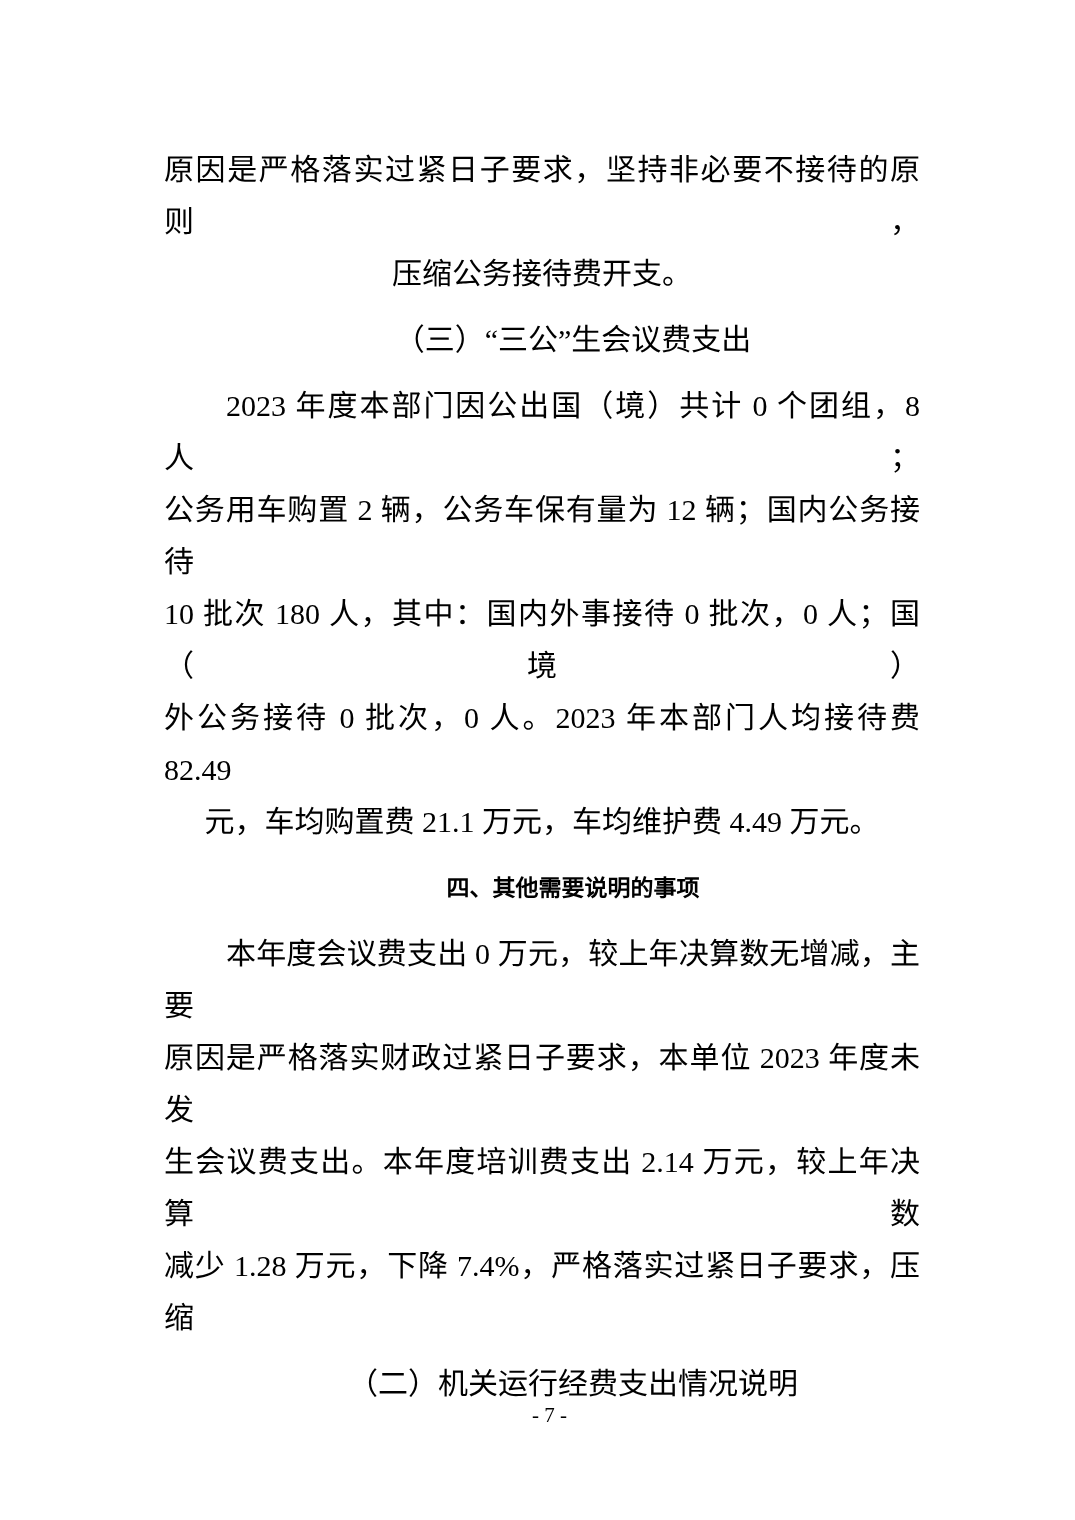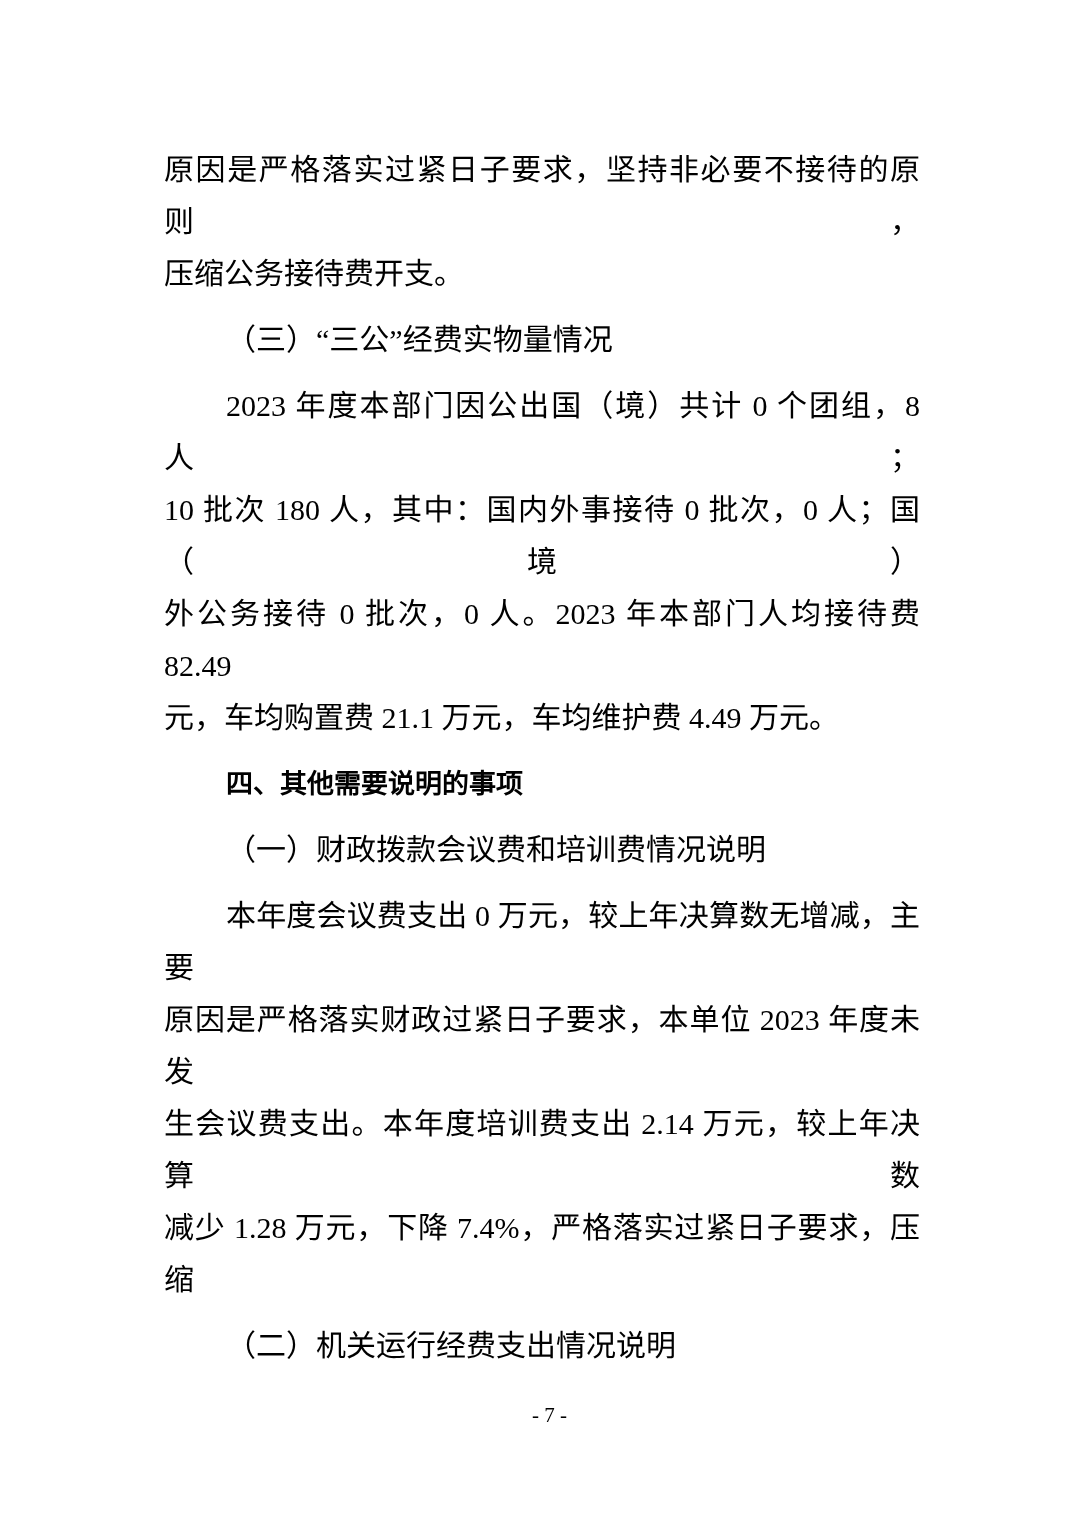--- a/index.html
+++ b/index.html
@@ -22,35 +22,35 @@
     left: 164px;
     top: 144px;
     width: 756px;
   }
   .block {
     margin: 0 0 14px 0;
   }
   .line {
     font-size: 30px;
     line-height: 52px;
-    text-align: left;
+    text-align: center;
     letter-spacing: 0;
   }
   .line.fill {
     text-align: justify;
     text-align-last: justify;
     text-justify: inter-character;
   }
   .line.indent {
     text-indent: 62px;
   }
   .block.heading1 .line {
     font-family: "Liberation Sans", "DejaVu Sans", sans-serif;
     font-weight: bold;
-    font-size: 27px;
+    font-size: 23px;
   }
   .block.subheading .line {
     font-size: 30px;
   }
   .footer {
     position: absolute;
     top: 1400px;
     left: 0;
     width: 100%;
     text-align: center;
@@ -63,33 +63,31 @@
 </head>
 <body>
 
 <div class="page">
   <main class="content">
       <div class="block paragraph">
         <div class="line fill">原因是严格落实过紧日子要求，坚持非必要不接待的原则，</div>
         <div class="line">压缩公务接待费开支。</div>
       </div>
       <div class="block subheading">
-        <div class="line indent">（三）“三公”经费实物量情况</div>
+        <div class="line indent">（三）“三公”生会议费支出</div>
       </div>
       <div class="block paragraph">
         <div class="line fill indent">2023 年度本部门因公出国（境）共计 0 个团组，8 人；</div>
+        <div class="line fill">公务用车购置 2 辆，公务车保有量为 12 辆；国内公务接待</div>
         <div class="line fill">10 批次 180 人，其中：国内外事接待 0 批次，0 人；国（境）</div>
         <div class="line fill">外公务接待 0 批次，0 人。2023 年本部门人均接待费 82.49</div>
         <div class="line">元，车均购置费 21.1 万元，车均维护费 4.49 万元。</div>
       </div>
       <div class="block heading1">
         <div class="line indent">四、其他需要说明的事项</div>
-      </div>
-      <div class="block subheading">
-        <div class="line indent">（一）财政拨款会议费和培训费情况说明</div>
       </div>
       <div class="block paragraph">
         <div class="line fill indent">本年度会议费支出 0 万元，较上年决算数无增减，主要</div>
         <div class="line fill">原因是严格落实财政过紧日子要求，本单位 2023 年度未发</div>
         <div class="line fill">生会议费支出。本年度培训费支出 2.14 万元，较上年决算数</div>
         <div class="line fill">减少 1.28 万元，下降 7.4%，严格落实过紧日子要求，压缩</div>
       </div>
       <div class="block subheading">
         <div class="line indent">（二）机关运行经费支出情况说明</div>
       </div>

